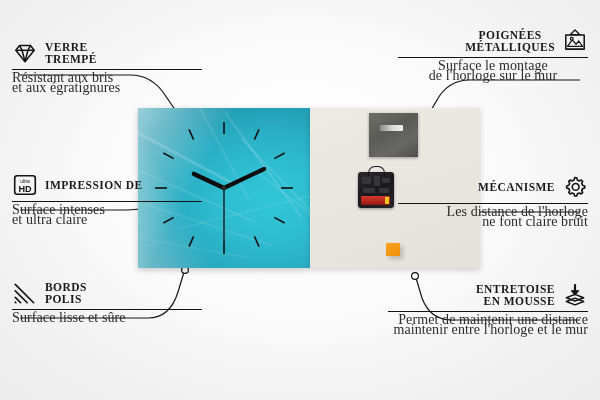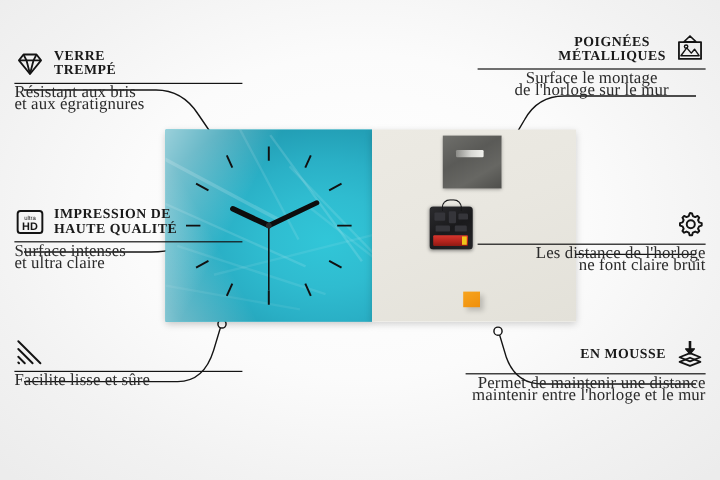--- a/index.html
+++ b/index.html
@@ -193,41 +193,44 @@
 
   <div class="feat left" style="top:172px;">
     <div class="feat-head">
       <svg class="feat-icon" viewBox="0 0 24 24">
         <rect x="2.5" y="3.5" width="19" height="17" rx="2.2" fill="none" stroke="#141414" stroke-width="1.5"></rect>
         <text x="12" y="10.6" text-anchor="middle" font-family="Liberation Sans, sans-serif" font-size="4.6" fill="#141414">ultra</text>
         <text x="12" y="18" text-anchor="middle" font-family="Liberation Sans, sans-serif" font-size="8.4" font-weight="bold" fill="#141414">HD</text>
       </svg>
       <div>
         <div class="feat-title">IMPRESSION DE</div>
-        <div class="feat-title">HAUTE QUALITÉ</div>
       </div>
     </div>
     <div class="rule"></div>
     <div class="feat-sub">Surface intenses</div>
     <div class="feat-sub">et ultra claire</div>
   </div>
 
   <div class="feat left" style="top:280px;">
     <div class="feat-head">
       <svg class="feat-icon" viewBox="0 0 24 24">
         <g stroke="#141414" stroke-width="1.5" stroke-linecap="round">
           <line x1="3" y1="4" x2="20" y2="21"></line>
           <line x1="3" y1="10" x2="14" y2="21"></line>
           <line x1="3" y1="16" x2="8" y2="21"></line>
           <line x1="3" y1="20.4" x2="3.6" y2="21"></line>
         </g>
       </svg>
-    </div>
-    <div class="rule"></div>
-    <div class="feat-sub">Facilite lisse et sûre</div>
+      <div>
+        <div class="feat-title">BORDS</div>
+        <div class="feat-title">POLIS</div>
+      </div>
+    </div>
+    <div class="rule"></div>
+    <div class="feat-sub">Surface lisse et sûre</div>
   </div>
 
   <div class="feat right" style="top:28px;text-align:center;">
     <div class="feat-head">
       <svg class="feat-icon" viewBox="0 0 24 24">
         <g fill="none" stroke="#141414" stroke-width="1.4" stroke-linejoin="round">
           <path d="M12 1.8 L7.5 6.2 H16.5 Z" stroke-width="1.2"></path>
           <rect x="3.5" y="6.5" width="17" height="13"></rect>
           <path d="M5 17 L9.5 11 L13 15 L15.5 12 L19 17 Z" stroke-width="1.1"></path>
           <circle cx="9" cy="10" r="1.3" stroke-width="1.1"></circle>
@@ -245,38 +248,40 @@
 
   <div class="feat right" style="top:174px;">
     <div class="feat-head">
       <svg class="feat-icon" viewBox="0 0 24 24">
         <g fill="none" stroke="#141414" stroke-width="1.5" stroke-linejoin="round">
           <path d="M12 3.2 L13.6 3.6 L14.2 5.6 L16 6.4 L17.8 5.5 L19.1 6.8 L18.2 8.6 L19 10.4 L21 11 L21 12.9 L19 13.5 L18.2 15.3 L19.1 17.1 L17.8 18.4 L16 17.5 L14.2 18.3 L13.6 20.3 L11.7 20.3 L11.1 18.3 L9.3 17.5 L7.5 18.4 L6.2 17.1 L7.1 15.3 L6.3 13.5 L4.3 12.9 L4.3 11 L6.3 10.4 L7.1 8.6 L6.2 6.8 L7.5 5.5 L9.3 6.4 L11.1 5.6 L11.7 3.6 Z"></path>
           <circle cx="12.6" cy="11.9" r="3.1"></circle>
         </g>
       </svg>
       <div>
+        <div class="feat-title">MÉCANISME</div>
       </div>
     </div>
     <div class="rule"></div>
     <div class="feat-sub">Les distance de l'horloge</div>
     <div class="feat-sub">ne font claire bruit</div>
   </div>
 
   <div class="feat right" style="top:282px;width:200px;">
     <div class="feat-head">
       <svg class="feat-icon" viewBox="0 0 24 24">
         <g fill="none" stroke="#141414" stroke-width="1.4" stroke-linejoin="round">
           <path d="M12 2 L12 9.5" stroke-width="2"></path>
           <path d="M8.6 8 L12 12 L15.4 8 Z" fill="#141414" stroke-width="1"></path>
           <path d="M4 14.5 L12 11.4 L20 14.5 L12 17.6 Z"></path>
           <path d="M4 18 L12 14.9 L20 18 L12 21.1 Z"></path>
         </g>
       </svg>
       <div>
+        <div class="feat-title">ENTRETOISE</div>
         <div class="feat-title">EN MOUSSE</div>
       </div>
     </div>
     <div class="rule"></div>
     <div class="feat-sub">Permet de maintenir une distance</div>
     <div class="feat-sub">maintenir entre l'horloge et le mur</div>
   </div>
 
 </div>
 

